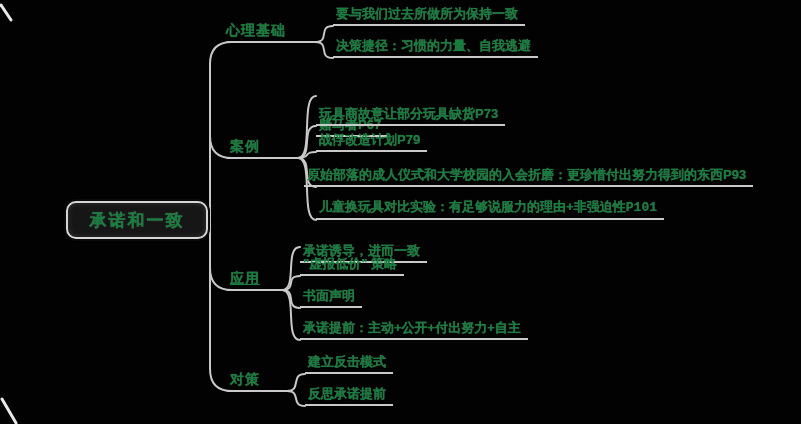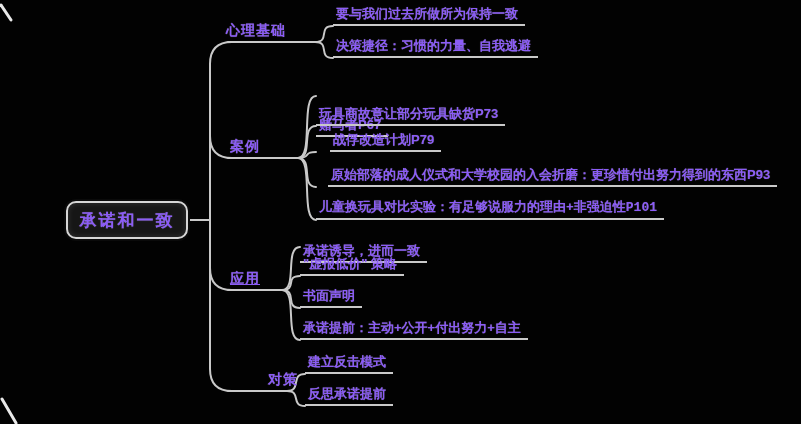--- a/index.html
+++ b/index.html
@@ -8,21 +8,21 @@
     background:#020202;
     position:relative;
     overflow:hidden;
     font-family:"Liberation Sans","DejaVu Sans",sans-serif;
   }
   #canvas{position:absolute;left:0;top:0;width:801px;height:424px;}
   svg.lines{position:absolute;left:0;top:0;z-index:1;}
   .node{
     position:absolute;
     z-index:2;
-    color:#8b5cf6;
+    color:#15803d;
     white-space:nowrap;
     font-weight:700;
     text-shadow:0 0 1px rgba(255,255,255,.35);
   }
   .subtopic{
     font-size:13px;
     height:22px;
     line-height:20px;
     box-sizing:border-box;
     border-bottom:2px solid #c9c9c9;
@@ -30,21 +30,21 @@
   }
   .branch-label{
     font-size:14px;
     height:20px;
     line-height:20px;
     padding:0 2px;
     letter-spacing:1px;
   }
   .root-box{
     box-sizing:border-box;
-    width:122px;height:38px;
+    width:142px;height:38px;
     border:2px solid #d6d6d6;
     border-radius:10px;
     background:#161616;
     box-shadow:0 0 0 2px #0a0a0a, inset 0 0 6px rgba(255,255,255,.12);
     display:flex;align-items:center;justify-content:center;
     font-size:17px;
     letter-spacing:2px;
     font-family:Liberation Mono, monospace;
   }
 </style>
@@ -90,29 +90,29 @@
       <path d="M 1 5 L 11 20" fill="none"></path>
       <path d="M 2 399 L 16 423" fill="none"></path>
     </g>
   </svg>
 
   <div class="node root-box" style="left:66px;top:201px;">承诺和一致</div>
 
   <div class="node branch-label" style="left:224px;top:20px;">心理基础</div>
   <div class="node branch-label" style="left:228px;top:136px;">案例</div>
   <div class="node branch-label" style="left:228px;top:268px;text-decoration:underline;">应用</div>
-  <div class="node branch-label" style="left:228px;top:369px;margin-left:38px;">对策</div>
+  <div class="node branch-label" style="left:228px;top:369px;">对策</div>
 
   <div class="node subtopic" style="left:333px;top:4px;">要与我们过去所做所为保持一致</div>
   <div class="node subtopic" style="left:333px;top:36px;">决策捷径：习惯的力量、自我逃避</div>
 
   <div class="node subtopic" style="left:316px;top:74px;margin-top:41px;">赌马者P67</div>
   <div class="node subtopic" style="left:316px;top:104px;">玩具商故意让部分玩具缺货P73</div>
-  <div class="node subtopic" style="left:316px;top:130px;margin-left:14px;">战俘改造计划P79</div>
-  <div class="node subtopic" style="left:328px;top:165px;">原始部落的成人仪式和大学校园的入会折磨：更珍惜付出努力得到的东西P93</div>
+  <div class="node subtopic" style="left:316px;top:130px;">战俘改造计划P79</div>
+  <div class="node subtopic" style="left:304px;top:165px;">原始部落的成人仪式和大学校园的入会折磨：更珍惜付出努力得到的东西P93</div>
   <div class="node subtopic" style="left:316px;top:198px;font-family:Liberation Mono, monospace;">儿童换玩具对比实验：有足够说服力的理由+非强迫性P101</div>
 
   <div class="node subtopic" style="left:300px;top:225px;margin-top:16px;">承诺诱导，进而一致</div>
   <div class="node subtopic" style="left:300px;top:254px;">"虚报低价" 策略</div>
   <div class="node subtopic" style="left:300px;top:318px;">承诺提前：主动+公开+付出努力+自主</div>
   <div class="node subtopic" style="left:300px;top:286px;">书面声明</div>
 
   <div class="node subtopic" style="left:305px;top:352px;">建立反击模式</div>
   <div class="node subtopic" style="left:305px;top:384px;">反思承诺提前</div>
 

